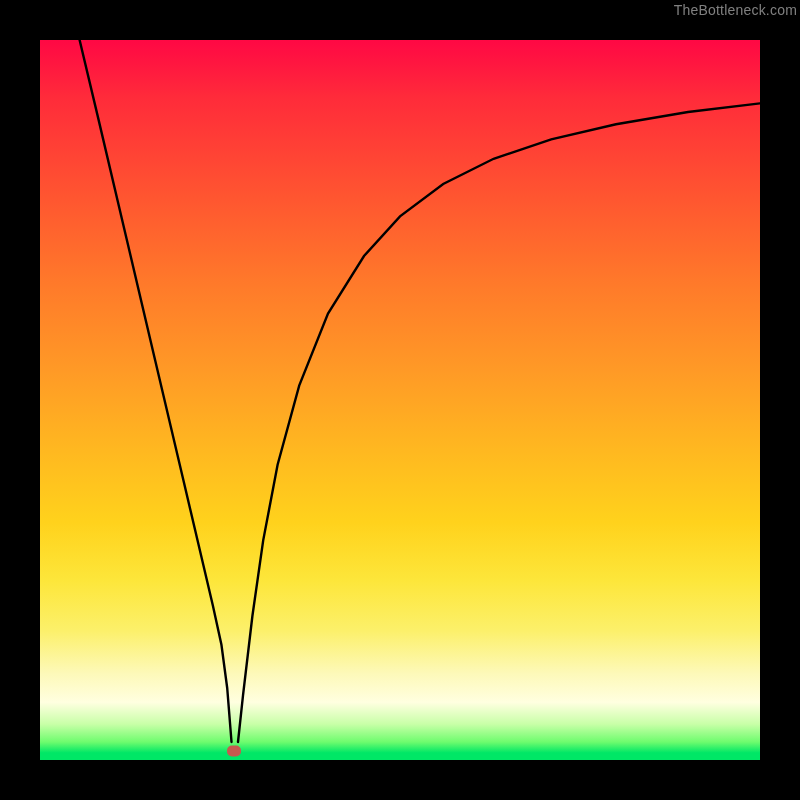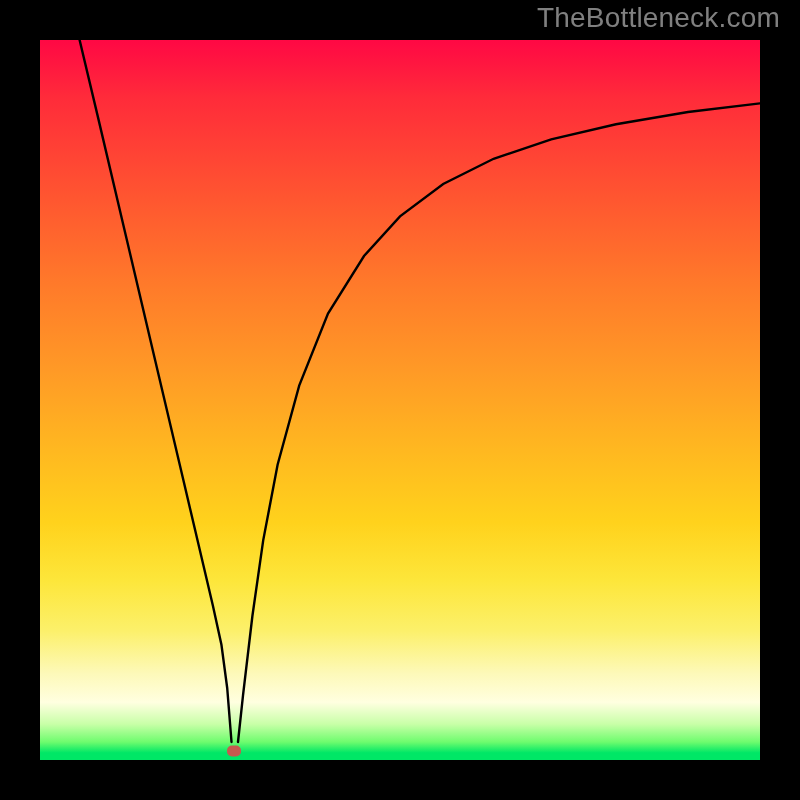--- a/index.html
+++ b/index.html
@@ -40,23 +40,23 @@
       #ffffe0 92%,
       #c9ffa8 95%,
       #6efc6e 97.5%,
       #00e766 99%,
       #00e766 100%
     );
   }
   .watermark {
     position: absolute;
     top: 2px;
-    right: 20px;
+    right: 3px;
     font-family: Arial, Helvetica, sans-serif;
-    font-size: 28px;
+    font-size: 14px;
     color: #808080;
     letter-spacing: 0.2px;
   }
   svg {
     position: absolute;
     left: 0;
     top: 0;
   }
   .marker {
     position: absolute;

